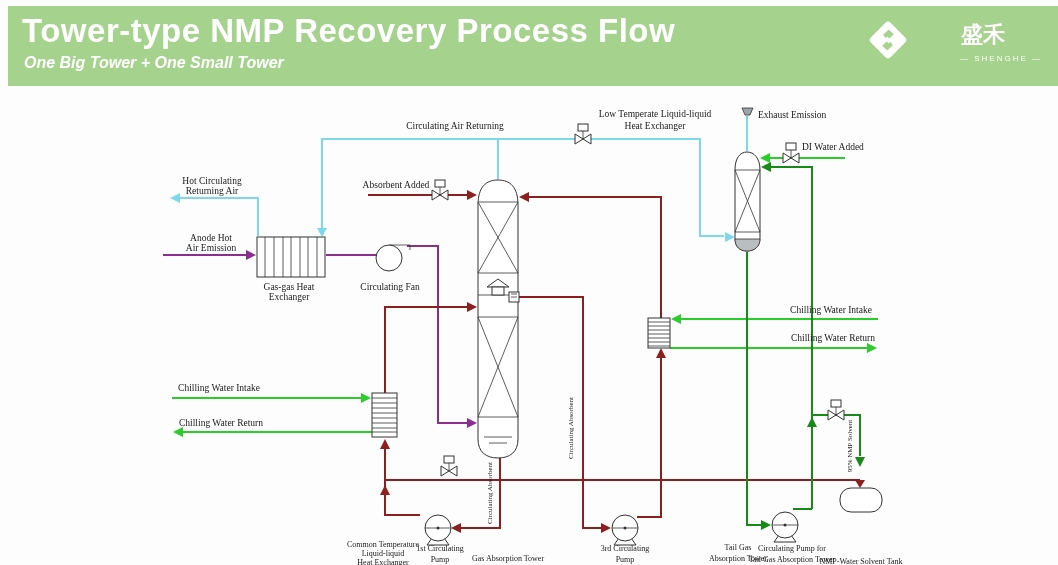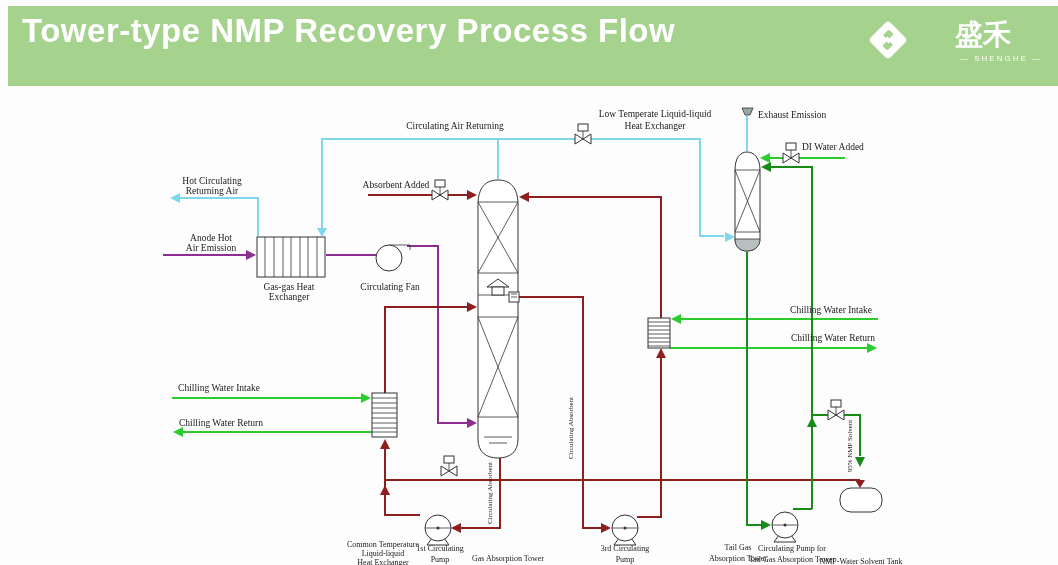--- a/index.html
+++ b/index.html
@@ -2,21 +2,21 @@
 <html><head>
 <meta charset="utf-8">
 <style>
   html,body{margin:0;padding:0;background:#ffffff;width:1058px;height:565px;overflow:hidden;}
   .page{position:relative;width:1058px;height:565px;background:#fdfdfd;font-family:"Liberation Sans",sans-serif;text-align:center;}
   .header{position:absolute;left:8px;top:6px;right:0;height:80px;background:#a5d28c;color:#fff;}
   .title{position:absolute;left:14px;top:6px;font-size:33px;font-weight:bold;letter-spacing:0.5px;white-space:nowrap;}
   .subtitle{position:absolute;left:16px;top:48px;font-size:16px;font-weight:bold;font-style:italic;white-space:nowrap;}
   .logo{position:absolute;right:16px;top:10px;display:flex;align-items:center;gap:12px;}
   .logo-text{display:flex;flex-direction:column;align-items:center;}
-  .logo-cn{font-size:28px;font-weight:bold;line-height:34px;}
+  .logo-cn{font-size:22px;font-weight:bold;line-height:34px;}
   .logo-sub{font-size:8px;letter-spacing:2px;margin-top:2px;margin-left:36px;}
   .diagram{position:absolute;left:0;top:90px;width:1058px;height:475px;}
   svg text{font-family:"Liberation Serif",serif;fill:#1a1a1a;}
   .lbl{font-size:9.5px;}
   .lbl-sm{font-size:8px;}
   .lbl-v{font-size:7px;}
   .eq{fill:#ffffff;stroke:#333333;stroke-width:1;}
   .eqline{stroke:#333333;stroke-width:0.8;fill:none;}
   .pipe-cyan{stroke:#7dd8ee;stroke-width:2;fill:none;}
   .pipe-purple{stroke:#8c2d90;stroke-width:2;fill:none;}
@@ -29,20 +29,21 @@
   .ah-green{fill:#2bcc2b;}
   .ah-dgreen{fill:#178a17;}
 </style>
 </head>
 <body>
 
 <div class="page">
 
   <div class="header">
     <div class="title">Tower-type NMP Recovery Process Flow</div>
+    <div class="subtitle">One Big Tower + One Small Tower</div>
     <div class="logo">
       <svg width="48" height="48" viewBox="0 0 48 48">
         <g transform="rotate(45 24 24)">
           <rect x="10" y="10" width="28" height="28" rx="4" fill="#ffffff"></rect>
           <path d="M17,24 V18 a2,2 0 0 1 2,-2 H24 V22 H21 V24 Z" fill="#a5d28c"></path>
           <path d="M31,24 V30 a2,2 0 0 1 -2,2 H24 V26 H27 V24 Z" fill="#a5d28c"></path>
         </g>
       </svg>
       <div class="logo-text">
         <div class="logo-cn">盛禾</div>

